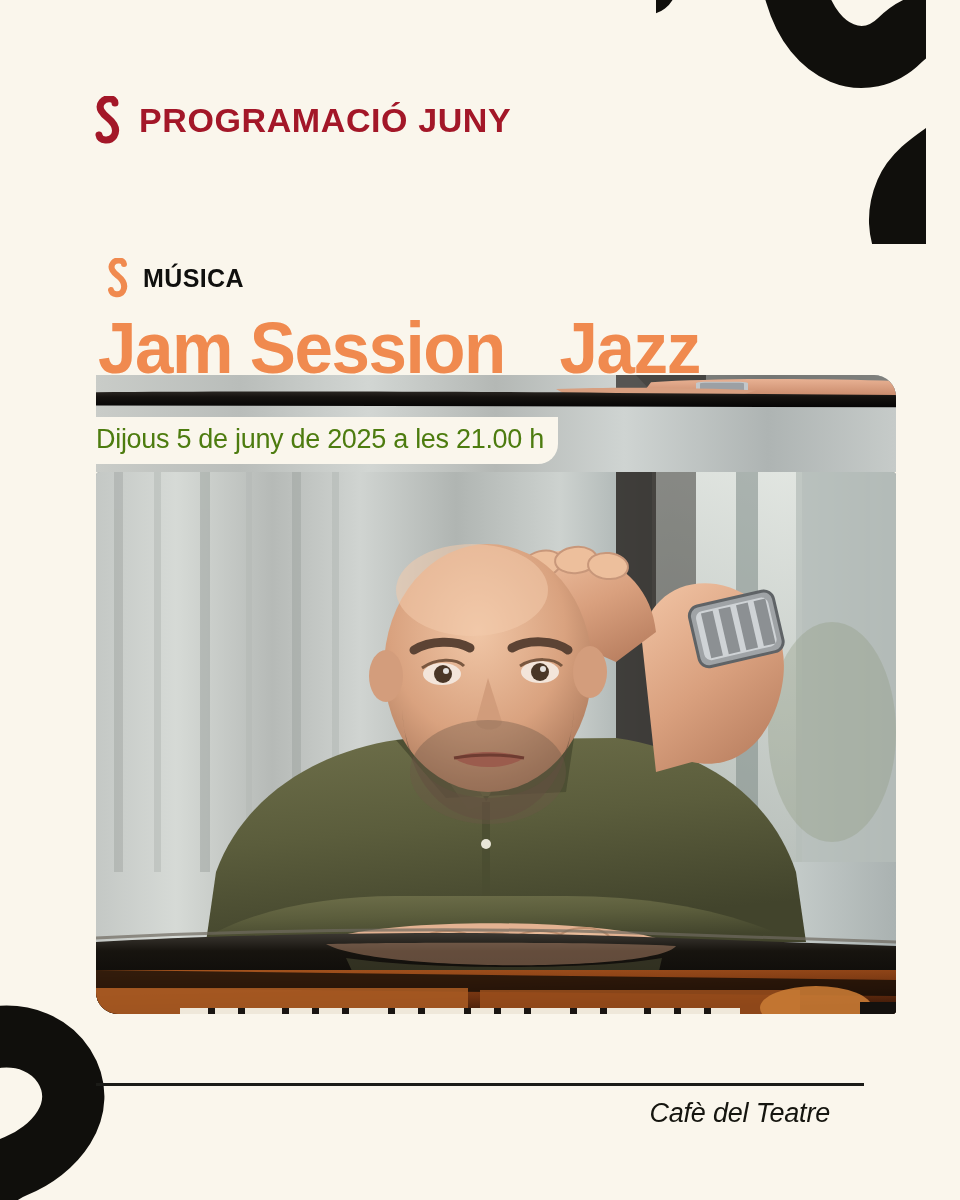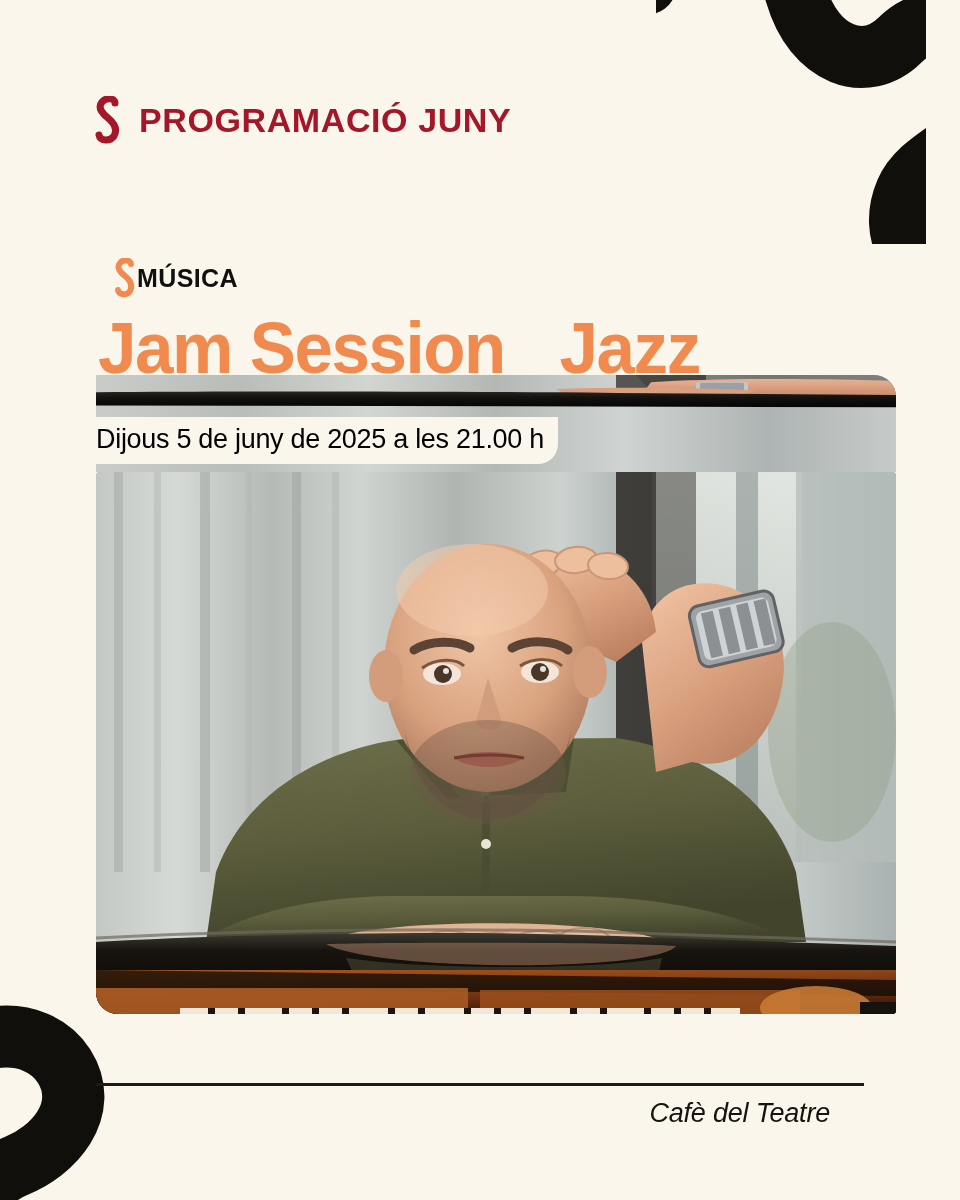--- a/index.html
+++ b/index.html
@@ -34,22 +34,22 @@
   }
   .header-title {
     font-size:34px; font-weight:bold; letter-spacing:.6px;
     color:#a31728; line-height:1;
     font-family:"Liberation Sans", sans-serif;
     white-space:nowrap;
   }
 
   
   .category {
-    position:absolute; left:113px; top:258px;
-    display:flex; align-items:center; 
+    position:absolute; left:106px; top:258px;
+    display:flex; align-items:center; gap:13px;
   }
   .category-label {
     font-size:25px; font-weight:bold; letter-spacing:.4px;
     color:#10100e; line-height:1; white-space:nowrap;
   }
 
   
   .event-title {
     position:absolute; left:98px; top:312px;
     font-size:72px; font-weight:bold;
@@ -72,21 +72,21 @@
   
   .date-block {
     position:absolute; left:78px; top:417px;
     z-index:4;
     background:#faf6ec;
     padding:8px 14px 9px 18px;
     border-bottom-right-radius:20px;
   }
   .date-text {
     font-size:27px; font-weight:400;
-    color:#000000; line-height:1.1;
+    color:#4d7c0f; line-height:1.1;
     letter-spacing:-.3px; white-space:nowrap;
   }
 
   
   .photo-frame {
     position:absolute;
     left:96px; top:472px;
     width:800px; height:542px;
     border-radius:4px 4px 4px 22px;
     overflow:hidden;

